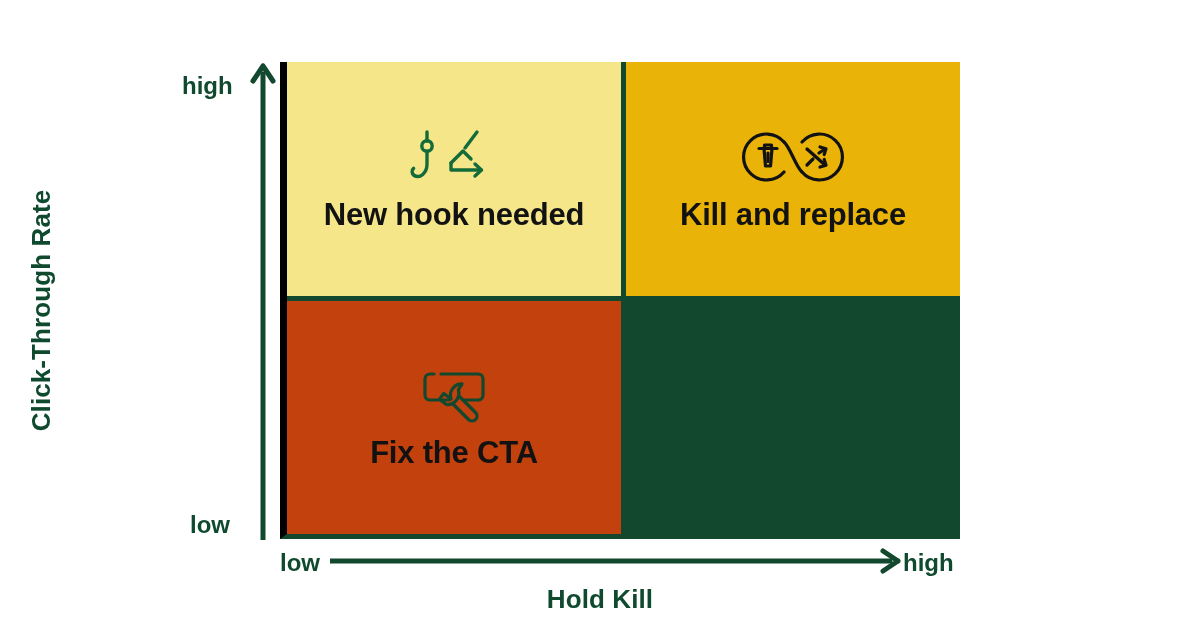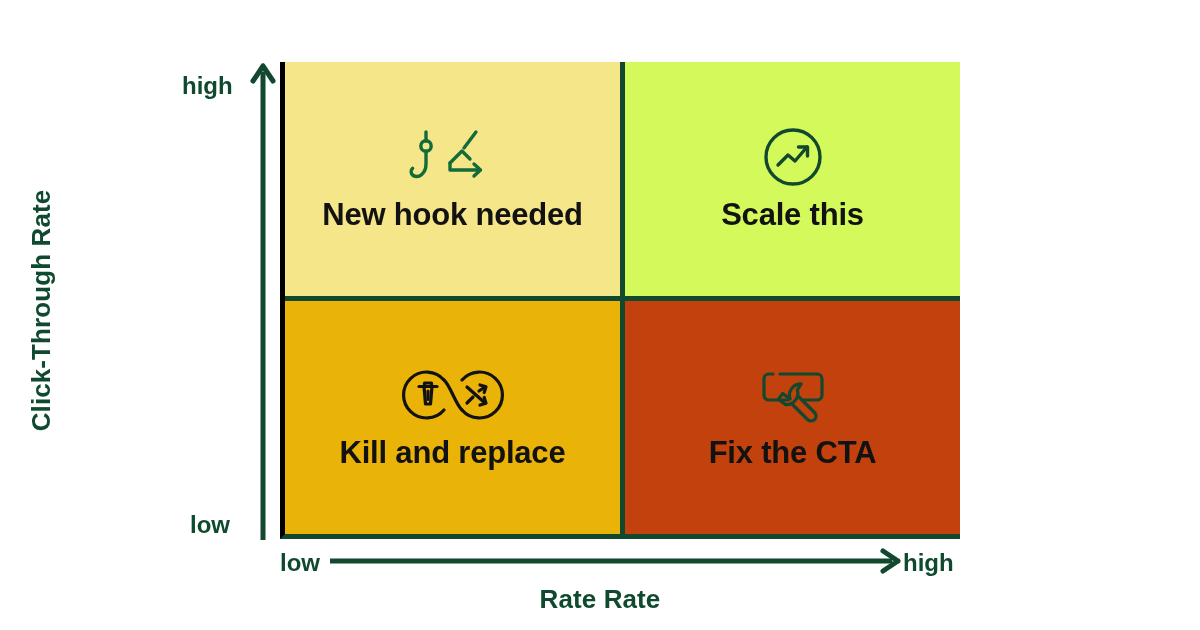--- a/index.html
+++ b/index.html
@@ -106,21 +106,21 @@
     position: absolute;
     left: 280px;
     top: 62px;
     width: 680px;
     height: 477px;
     display: grid;
     grid-template-columns: 1fr 1fr;
     grid-template-rows: 1fr 1fr;
     gap: 5px;
     background: #11482E;
-    border-left: 5px solid #000000;
+    border-left: 7px solid #000000;
     border-bottom: 5px solid #11482E;
     box-sizing: border-box;
   }
 
   .quad {
     position: relative;
     display: flex;
     flex-direction: column;
     align-items: center;
     justify-content: center;
@@ -165,21 +165,21 @@
 
   <div class="x-axis-arrow">
     <svg width="572" height="26" viewBox="0 0 572 26">
       <line x1="0" y1="13" x2="560" y2="13" stroke="#11482E" stroke-width="5" stroke-linecap="round"></line>
       <path d="M568 13 L553 3 M568 13 L553 23" fill="none" stroke="#11482E" stroke-width="5" stroke-linecap="round" stroke-linejoin="round"></path>
     </svg>
   </div>
 
   <div class="x-low-label">low</div>
   <div class="x-high-label">high</div>
-  <div class="x-axis-title">Rate Rate</div>
+  <div class="x-axis-title">Hold Kill</div>
 
   <div id="matrix">
 
     <div class="quad" style="background:#F5E68A;">
       <span class="quad-icon">
         <svg width="86" height="62" viewBox="0 0 86 62">
           <g fill="none" stroke="#136B3A" stroke-width="3.4" stroke-linecap="round" stroke-linejoin="round">
             <line x1="16" y1="6" x2="16" y2="15"></line>
             <circle cx="16" cy="20" r="5.2"></circle>
             <path d="M16 25.2 L16 38 C16 47 9 53 3.2 49.5"></path>
@@ -187,32 +187,20 @@
             <line x1="66" y1="6" x2="54" y2="22"></line>
             <path d="M40 37 L52 25 L60 33"></path>
             <path d="M40 37 L40 44 L70 44"></path>
             <path d="M64 38 L70.5 44 L64 50"></path>
           </g>
         </svg>
       </span>
       <div class="quad-label">New hook needed</div>
     </div>
 
-    <div class="quad" style="background:#D3F95A;">
-      <span class="quad-icon">
-        <svg width="62" height="62" viewBox="0 0 62 62">
-          <g fill="none" stroke="#11482E" stroke-width="3.4" stroke-linecap="round" stroke-linejoin="round">
-            <circle cx="31" cy="31" r="27"></circle>
-            <path d="M16 39 L26 29 L33 35 L45 21"></path>
-            <path d="M36.5 21 L45.5 21 L45.5 30"></path>
-          </g>
-        </svg>
-      </span>
-      <div class="quad-label">Scale this</div>
-    </div>
 
     <div class="quad" style="background:#eab308;">
       <span class="quad-icon">
         <svg width="100" height="62" viewBox="0 0 100 62">
           <g fill="none" stroke="#121212" stroke-width="3.2" stroke-linecap="round" stroke-linejoin="round">
             <path d="M41 16 A23 23 0 1 0 41 46"></path>
             <path d="M59 46 A23 23 0 1 0 59 16"></path>
             <path d="M41 16 C47 21 53 41 59 46"></path>
             <line x1="16" y1="22.5" x2="34" y2="22.5"></line>
             <path d="M21 22.5 L22.5 40 L27.5 40 L29 22.5"></path>

